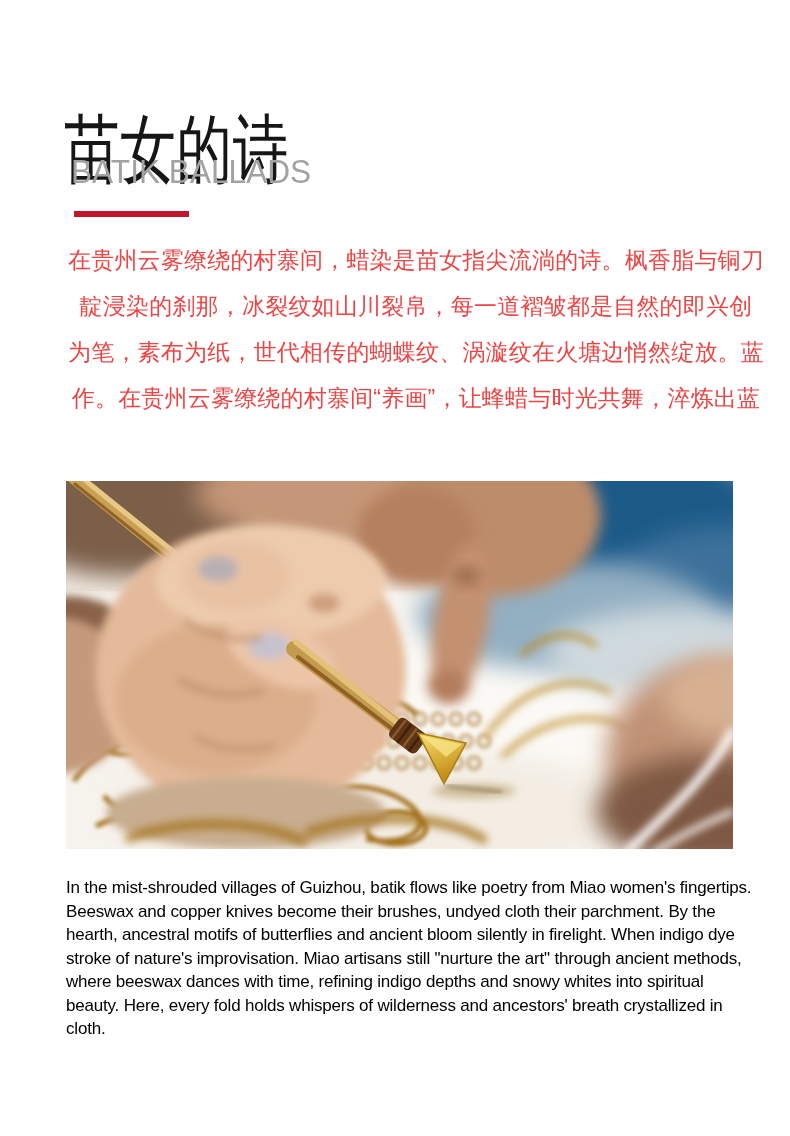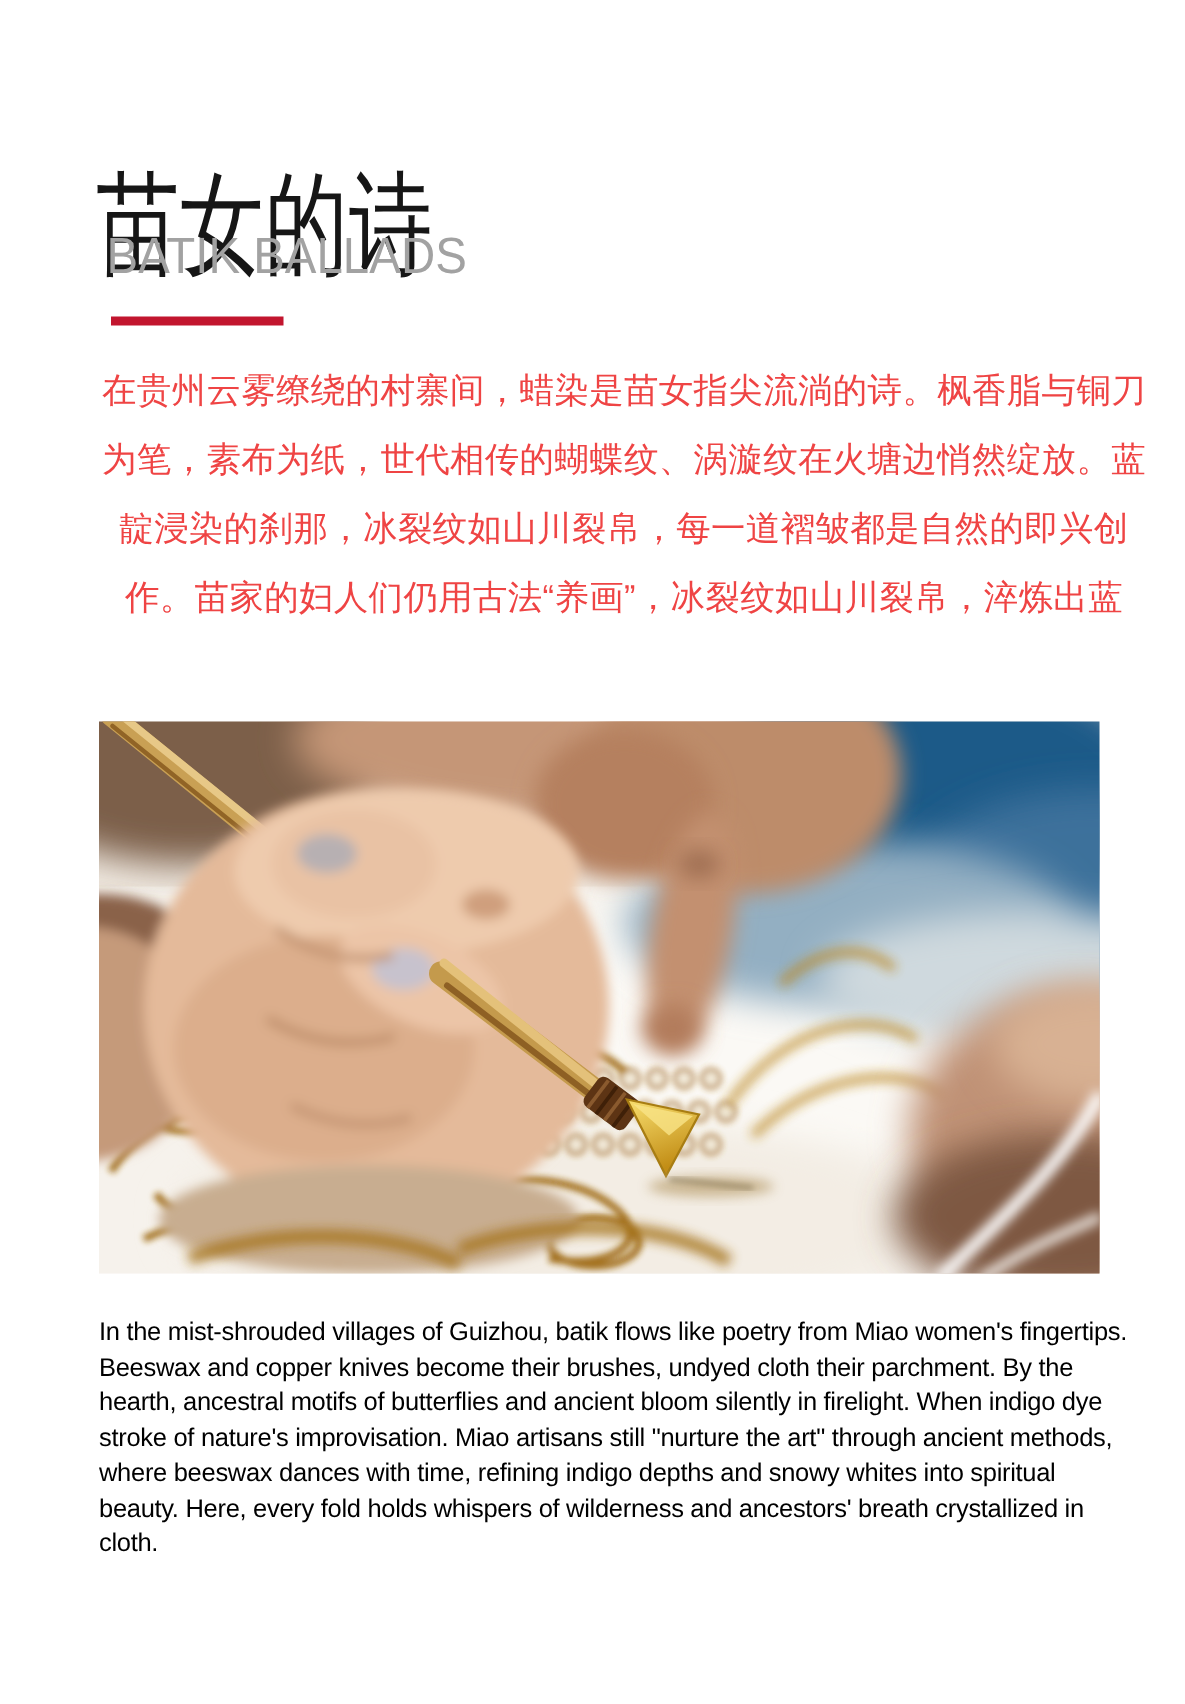--- a/index.html
+++ b/index.html
@@ -42,23 +42,23 @@
 <div class="page">
 
   <h1 class="title">苗女的诗</h1>
 
   <div class="subtitle">BATIK BALLADS</div>
 
   <div class="divider"></div>
 
   <div class="cn-paragraph">
     <div class="cn-line">在贵州云雾缭绕的村寨间，蜡染是苗女指尖流淌的诗。枫香脂与铜刀</div>
+    <div class="cn-line">靛浸染的刹那，冰裂纹如山川裂帛，每一道褶皱都是自然的即兴创</div>
     <div class="cn-line">为笔，素布为纸，世代相传的蝴蝶纹、涡漩纹在火塘边悄然绽放。蓝</div>
-    <div class="cn-line">靛浸染的刹那，冰裂纹如山川裂帛，每一道褶皱都是自然的即兴创</div>
-    <div class="cn-line">作。苗家的妇人们仍用古法“养画”，冰裂纹如山川裂帛，淬炼出蓝</div>
+    <div class="cn-line">作。在贵州云雾缭绕的村寨间“养画”，让蜂蜡与时光共舞，淬炼出蓝</div>
   </div>
 
   <figure class="photo" role="img" style="margin:0;" aria-label="Hand holding a bamboo pen with triangular copper blade drawing golden batik wax patterns on white cloth; a second hand points at the motifs, indigo fabric behind">
     <svg width="667" height="368" viewBox="0 0 667 368" xmlns="http://www.w3.org/2000/svg">
       <defs>
         <filter id="b2" x="-30%" y="-30%" width="160%" height="160%">
             <feGaussianBlur stdDeviation="2"></feGaussianBlur>
           </filter>
         <filter id="b4" x="-40%" y="-40%" width="180%" height="180%">
             <feGaussianBlur stdDeviation="4"></feGaussianBlur>

